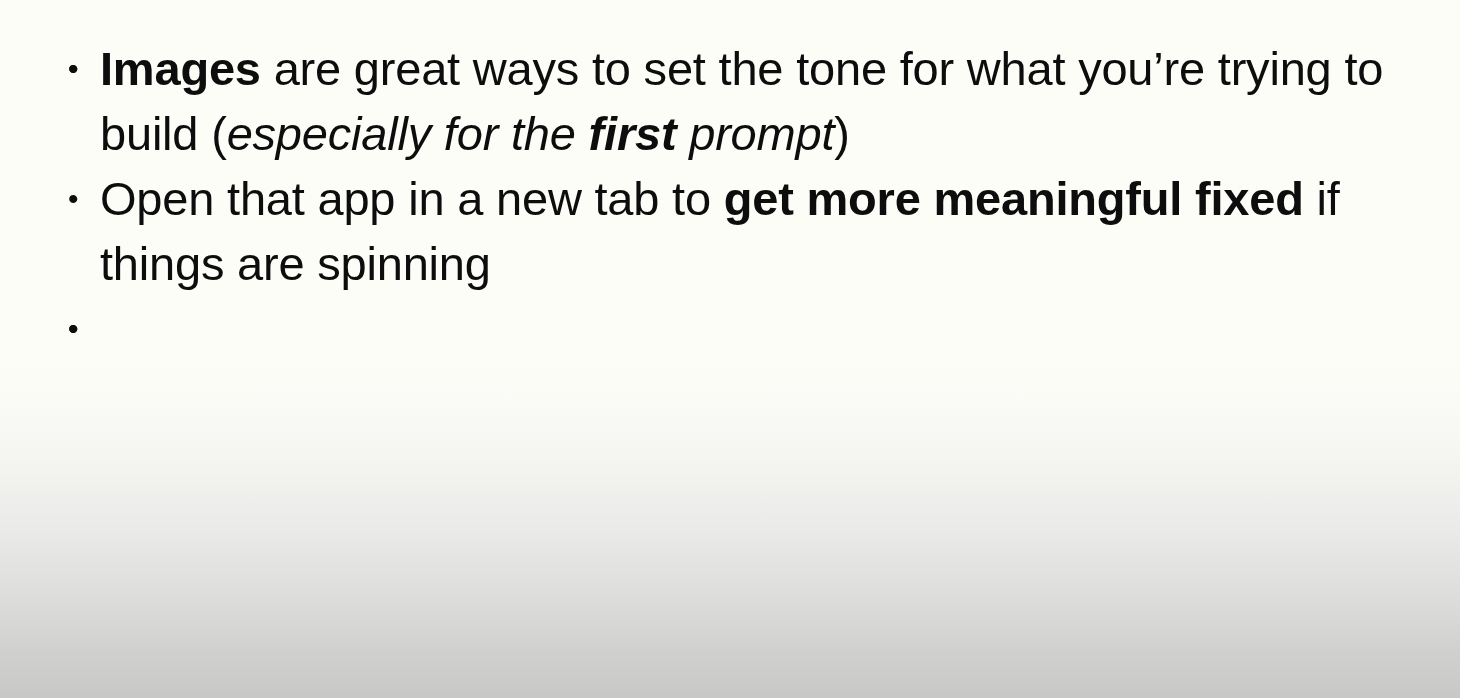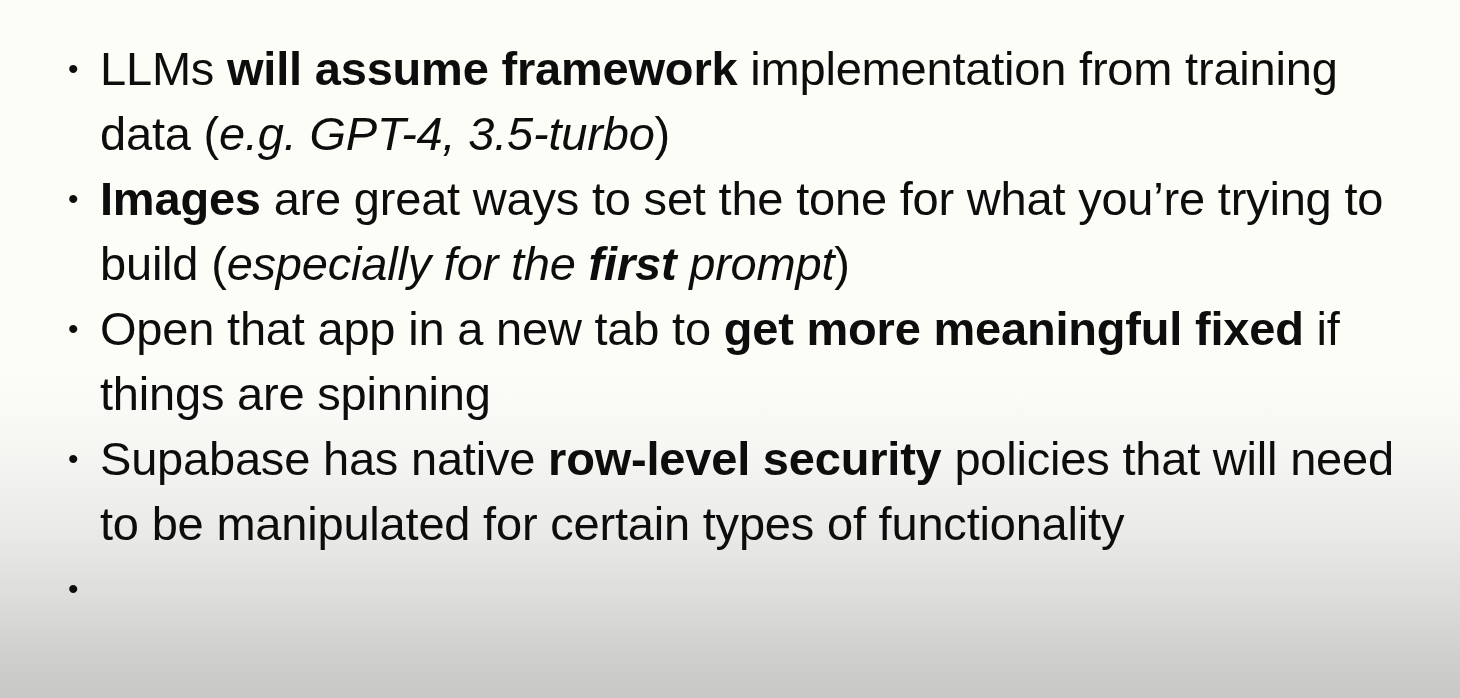--- a/index.html
+++ b/index.html
@@ -74,19 +74,19 @@
   .r  { font-weight: 400; font-style: normal; }
   .b  { font-weight: 700; font-style: normal; }
   .i  { font-weight: 400; font-style: italic; }
   .bi { font-weight: 700; font-style: italic; }
 </style>
 </head>
 <body>
 
 <div id="slide">
   <ul id="bullet-list">
-      <li class="bullet-item"><span class="bullet-marker">•</span><span class="bullet-text"><span class="r">LLMs </span><span class="b">will assume framework</span><span class="r"> implementation from training data (</span><span class="i">e.g. GPT-4, 3.5-turbo</span><span class="r">)</span></span></li>
+      <li class="bullet-item"><span class="bullet-marker">•</span></li>
       <li class="bullet-item"><span class="bullet-marker">•</span><span class="bullet-text"><span class="b">Images</span><span class="r"> are great ways to set the tone for what you’re trying to build (</span><span class="i">especially for the </span><span class="bi">first</span><span class="i"> prompt</span><span class="r">)</span></span></li>
       <li class="bullet-item"><span class="bullet-marker">•</span><span class="bullet-text"><span class="r">Open that app in a new tab to </span><span class="b">get more meaningful fixed</span><span class="r"> if things are spinning</span></span></li>
-      <li class="bullet-item"><span class="bullet-marker">•</span><span class="bullet-text"><span class="r">Supabase has native </span><span class="b">row-level security</span><span class="r"> policies that will need to be manipulated for certain types of functionality</span></span></li>
+      <li class="bullet-item"><span class="bullet-marker">•</span></li>
       <li class="bullet-item"><span class="bullet-marker">•</span></li>
     </ul>
 </div>
 
 </body></html>

